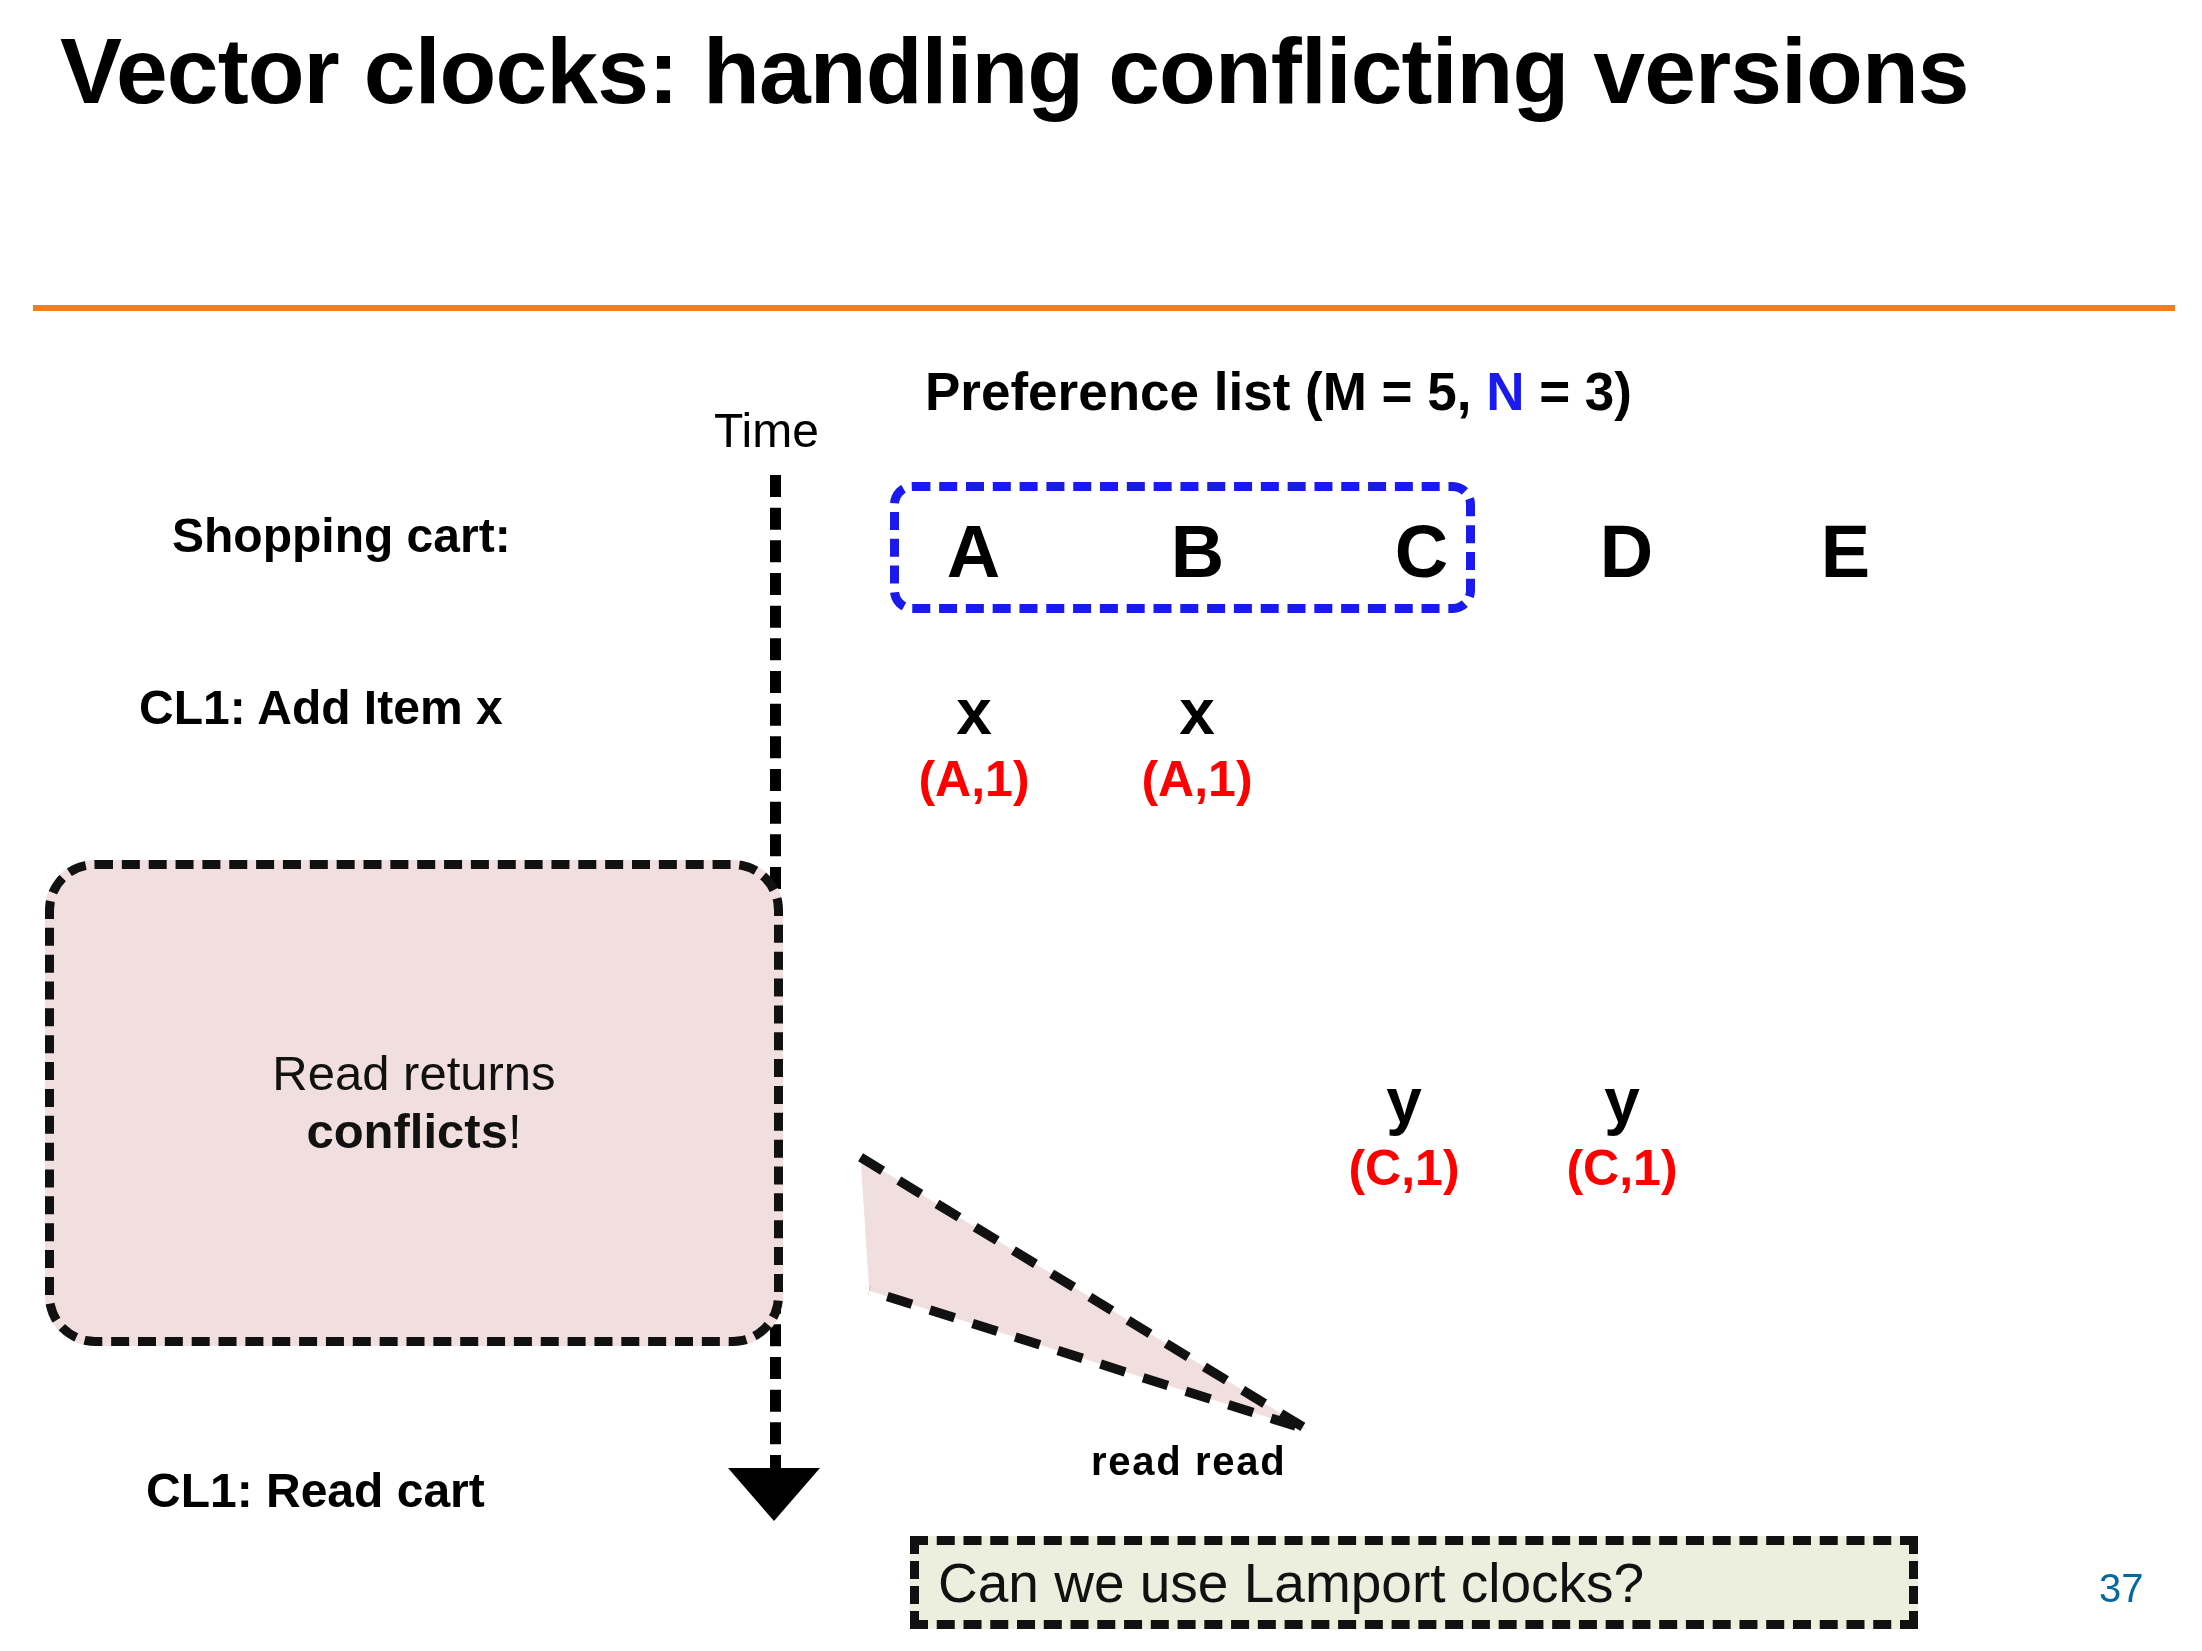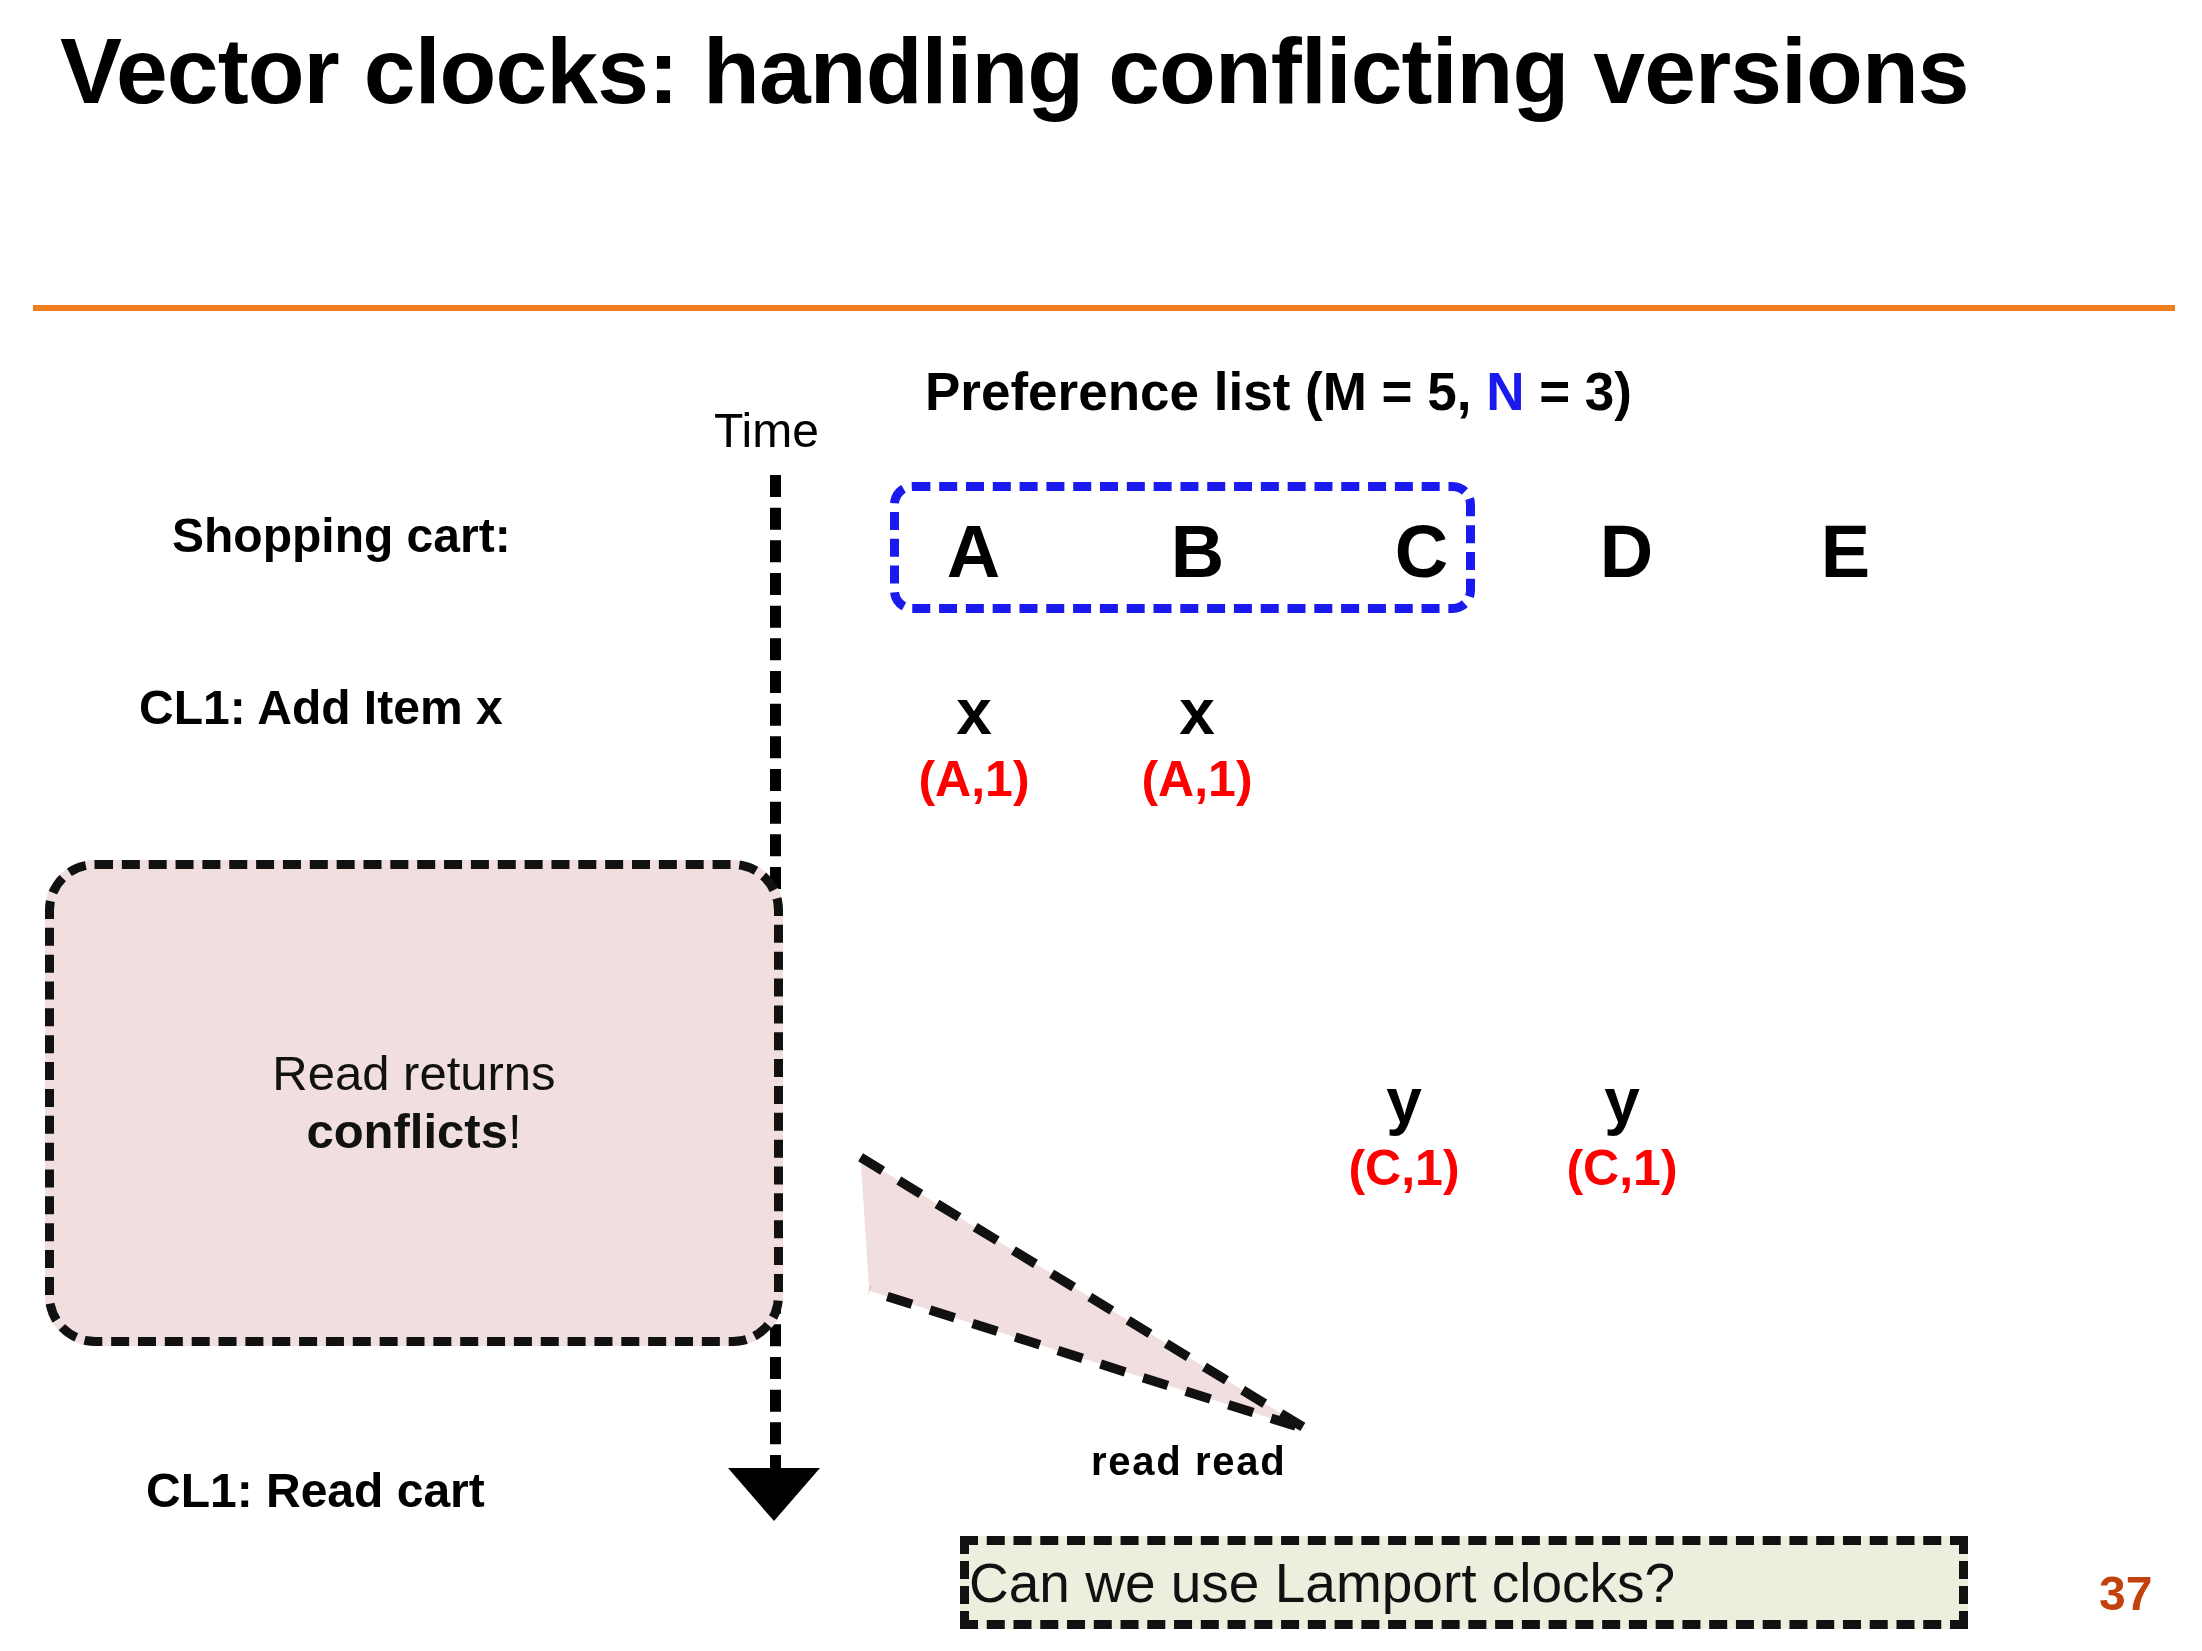--- a/index.html
+++ b/index.html
@@ -198,45 +198,46 @@
     left: 0;
     top: 0;
     width: 2203px;
     height: 1652px;
     pointer-events: none;
   }
 
   
   #question-box {
     position: absolute;
-    left: 960px;
+    left: 910px;
     top: 1536px;
     width: 1008px;
     height: 93px;
     background: #ECEFDD;
     border: 9.5px dashed #111111;
     box-sizing: border-box;
     display: flex;
     align-items: center;
     justify-content: flex-start;
+    padding-left: 19px;
   }
   #question-text {
     font-size: 55px;
     font-weight: normal;
     color: #111111;
     white-space: nowrap;
   }
 
   
   #page-number {
     left: 2099px;
     top: 1566px;
-    font-size: 48px;
-    font-weight: bold;
-    color: #c2410c;
+    font-size: 40px;
+    font-weight: normal;
+    color: #0369a1;
   }
 </style>
 </head>
 <body>
 
 <div id="slide-title">Vector clocks: handling conflicting versions</div>
 <div id="title-rule"></div>
 
 <div class="abs" id="time-label">Time</div>
 

